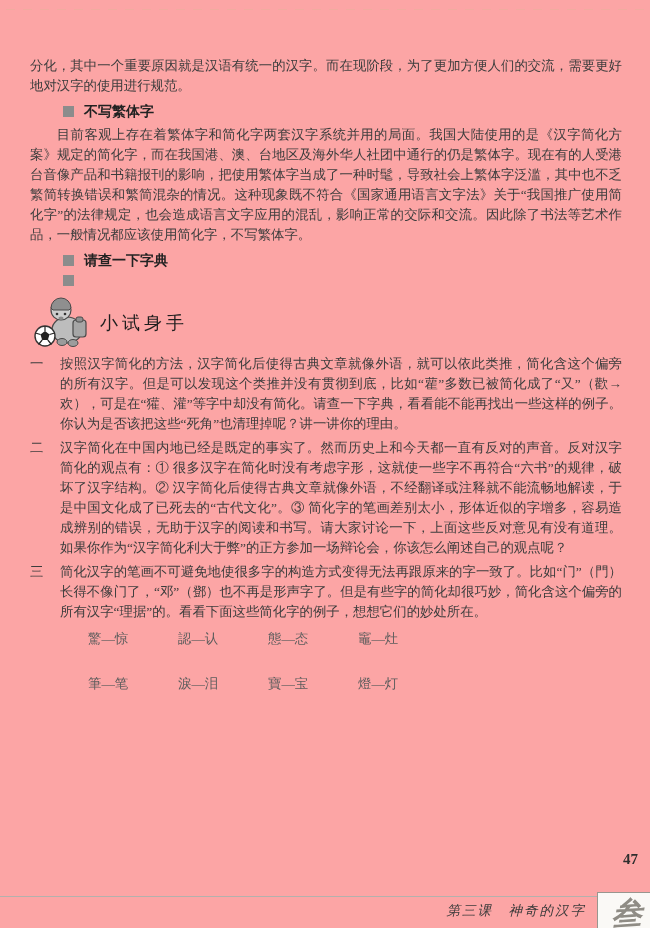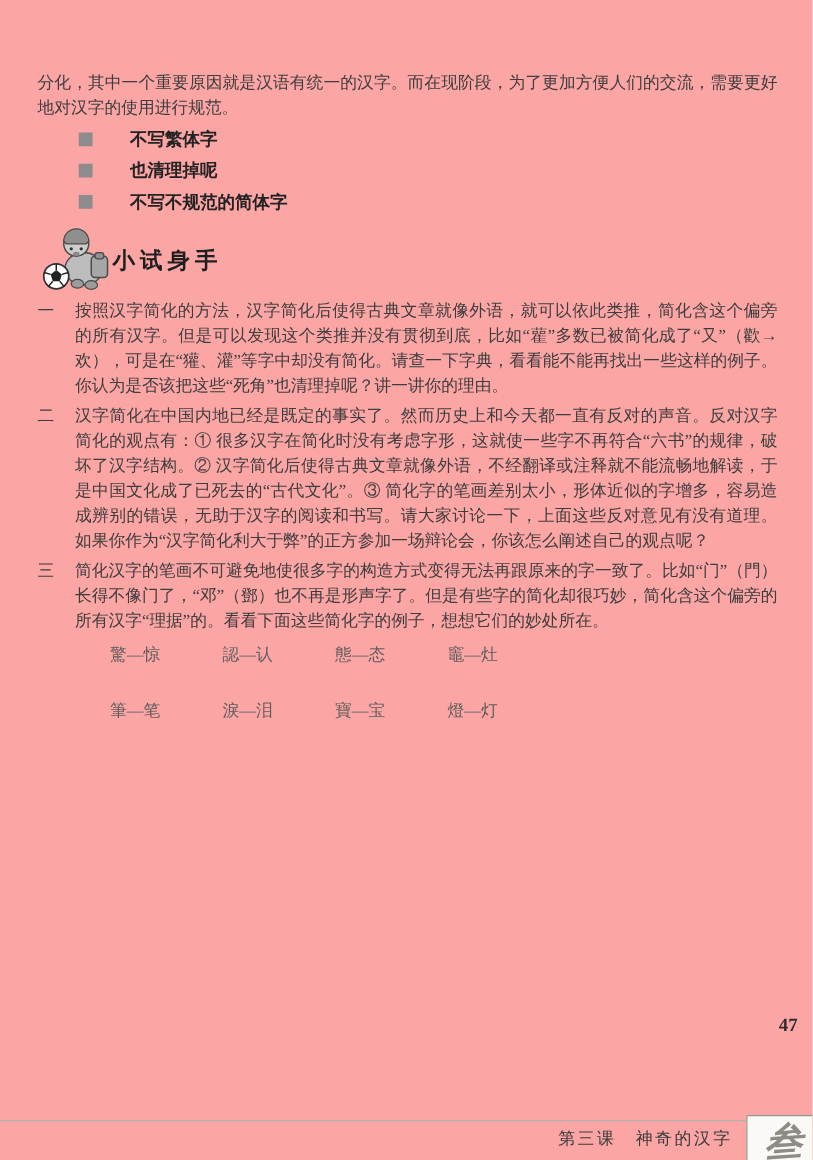--- a/index.html
+++ b/index.html
@@ -20,58 +20,59 @@
     position:absolute;top:56px;left:30px;width:592px;
     font-size:13.4px;line-height:20px;
     text-align:justify;
   }
   .para{margin:0;text-indent:2em;}
   .para.no-indent{text-indent:0;}
   .subhead{
     margin:5px 0 4px 33px;
     font-family:"Liberation Sans","DejaVu Sans",sans-serif;
     font-weight:bold;font-size:14px;line-height:20px;color:#222;
-    display:flex;align-items:center;text-indent:0;gap:20px;
+    display:flex;align-items:center;text-indent:0;
   }
   .sq{
     width:11px;height:11px;background:#8c8c8c;
     display:inline-block;margin-right:10px;flex:0 0 auto;
   }
   .activity-head{
     margin-top:10px;height:54px;
     display:flex;align-items:center;
   }
   .mascot{width:58px;height:52px;flex:0 0 auto;margin-left:2px;}
   .activity-title{
+    margin-left:10px;
     font-family:"Liberation Sans","DejaVu Sans",sans-serif;
-    font-weight:bold;font-size:18px;color:#1e1e1e;letter-spacing:4px;
+    font-weight:normal;font-size:18px;color:#1e1e1e;letter-spacing:4px;
   }
   .qitem{display:flex;margin-top:4px;}
   .qnum{
     flex:0 0 30px;width:30px;color:#3d3d3d;line-height:20px;
   }
   .qtext{flex:1;margin:0;text-align:justify;}
   .pairs{
     margin:6px 0 0 58px;
     display:grid;grid-template-columns:repeat(4,66px);
     column-gap:6px;row-gap:3px;
     color:#5d5d5d;line-height:21px;font-size:13.4px;gap:24px;
   }
   .pagenum{
-    position:absolute;top:813px;right:12px;
+    position:absolute;top:851px;right:12px;
     font-family:"Liberation Serif",serif;font-weight:bold;
     font-size:15px;color:#2e2e2e;
   }
   .footer-rule{
     position:absolute;top:896px;left:0;right:0;height:0;
     border-top:1px solid #b3b1ad;
   }
   .footer-title{
     position:absolute;top:902px;right:64px;
-    font-family:"Liberation Serif",serif;
+    font-family:"Liberation Serif",serif;font-style:italic;
     font-size:13.5px;color:#3a3a3a;letter-spacing:2px;
   }
   .stamp{
     position:absolute;top:892px;left:597px;width:56px;height:40px;
     border:1px solid #99968f;background:#faf9f6;
     display:flex;align-items:center;justify-content:center;
   }
   .stamp span{
     font-size:31px;color:#8f8c85;font-weight:bold;font-style:italic;
     transform:rotate(-4deg);line-height:1;
@@ -85,29 +86,29 @@
   <div class="cut-line"></div>
 
   <div class="content">
 
     <p class="para no-indent">分化，其中一个重要原因就是汉语有统一的汉字。而在现阶段，为了更加方便人们的交流，需要更好地对汉字的使用进行规范。</p>
 
     <div class="subhead">
       <span class="sq"></span>
       <span>不写繁体字</span>
     </div>
+    <p class="para">目前客观上存在着繁体字和简化字两套汉字系统并用的局面。我国大陆使用的是《汉字简化方案》规定的简化字，而在我国港、澳、台地区及海外华人社团中通行的仍是繁体字。现在有的人受港台音像产品和书籍报刊的影响，把使用繁体字当成了一种时髦，导致社会上繁体字泛滥，其中也不乏繁简转换错误和繁简混杂的情况。这种现象既不符合《国家通用语言文字法》关于“我国推广使用简化字”的法律规定，也会造成语言文字应用的混乱，影响正常的交际和交流。因此除了书法等艺术作品，一般情况都应该使用简化字，不写繁体字。</p>
 
     <div class="subhead">
       <span class="sq"></span>
-      <span>也清理掉呢</span>
+      <span>请查一下字典</span>
     </div>
 
     <div class="subhead">
       <span class="sq"></span>
-      <span>不写不规范的简体字</span>
     </div>
 
     <div class="activity-head">
       <svg class="mascot" viewBox="0 0 58 52" xmlns="http://www.w3.org/2000/svg" aria-hidden="true">
         <ellipse cx="35" cy="33" rx="15" ry="13" fill="#bdbdbd" stroke="#4a4a4a" stroke-width="1.2"></ellipse>
         <rect x="41" y="23" width="13" height="17" rx="3" fill="#a6a6a6" stroke="#4a4a4a" stroke-width="1.2"></rect>
         <rect x="44" y="20" width="7" height="5" rx="2" fill="#8f8f8f" stroke="#4a4a4a" stroke-width="1"></rect>
         <ellipse cx="30" cy="45" rx="5" ry="3.5" fill="#9c9c9c" stroke="#4a4a4a" stroke-width="1"></ellipse>
         <ellipse cx="41" cy="46" rx="5" ry="3.5" fill="#9c9c9c" stroke="#4a4a4a" stroke-width="1"></ellipse>
         <circle cx="29" cy="13" r="10" fill="#cdcdcd" stroke="#4a4a4a" stroke-width="1.2"></circle>

